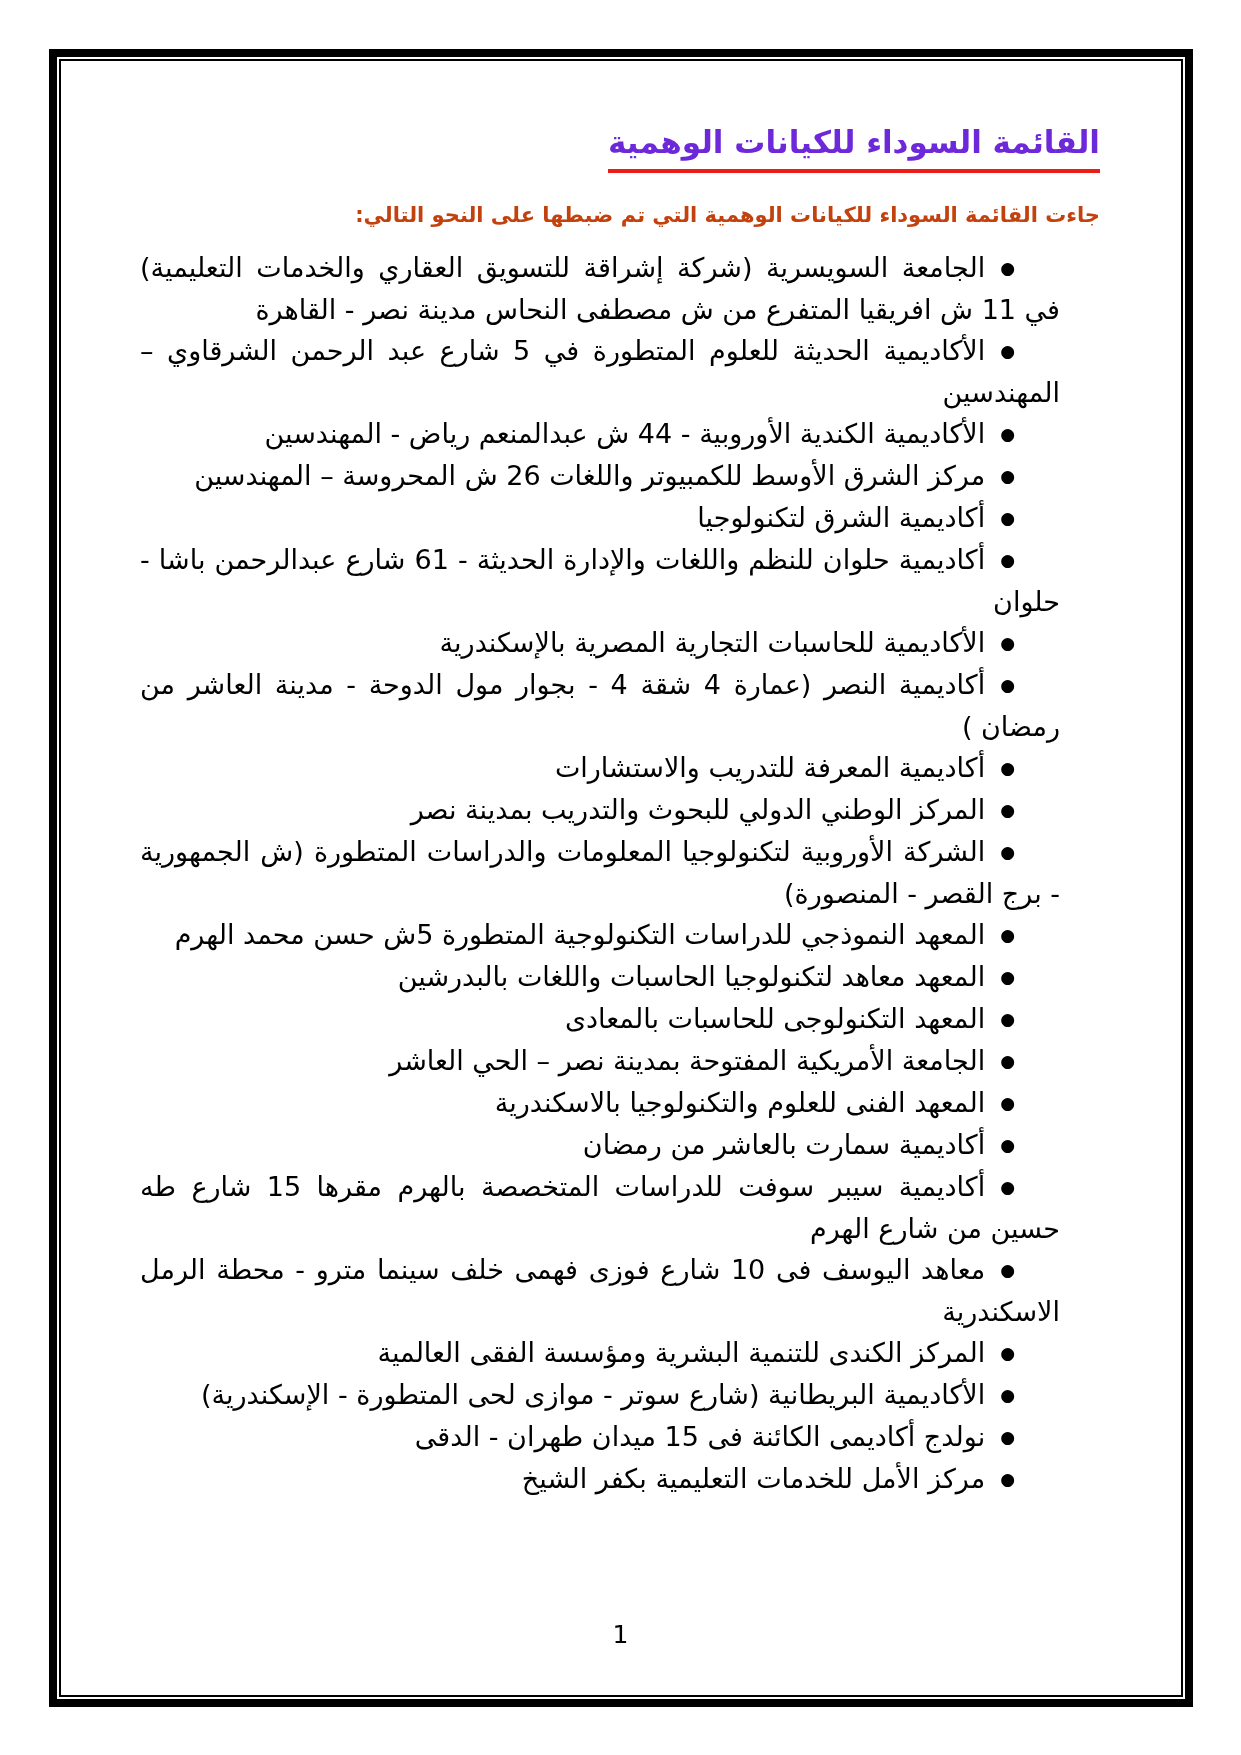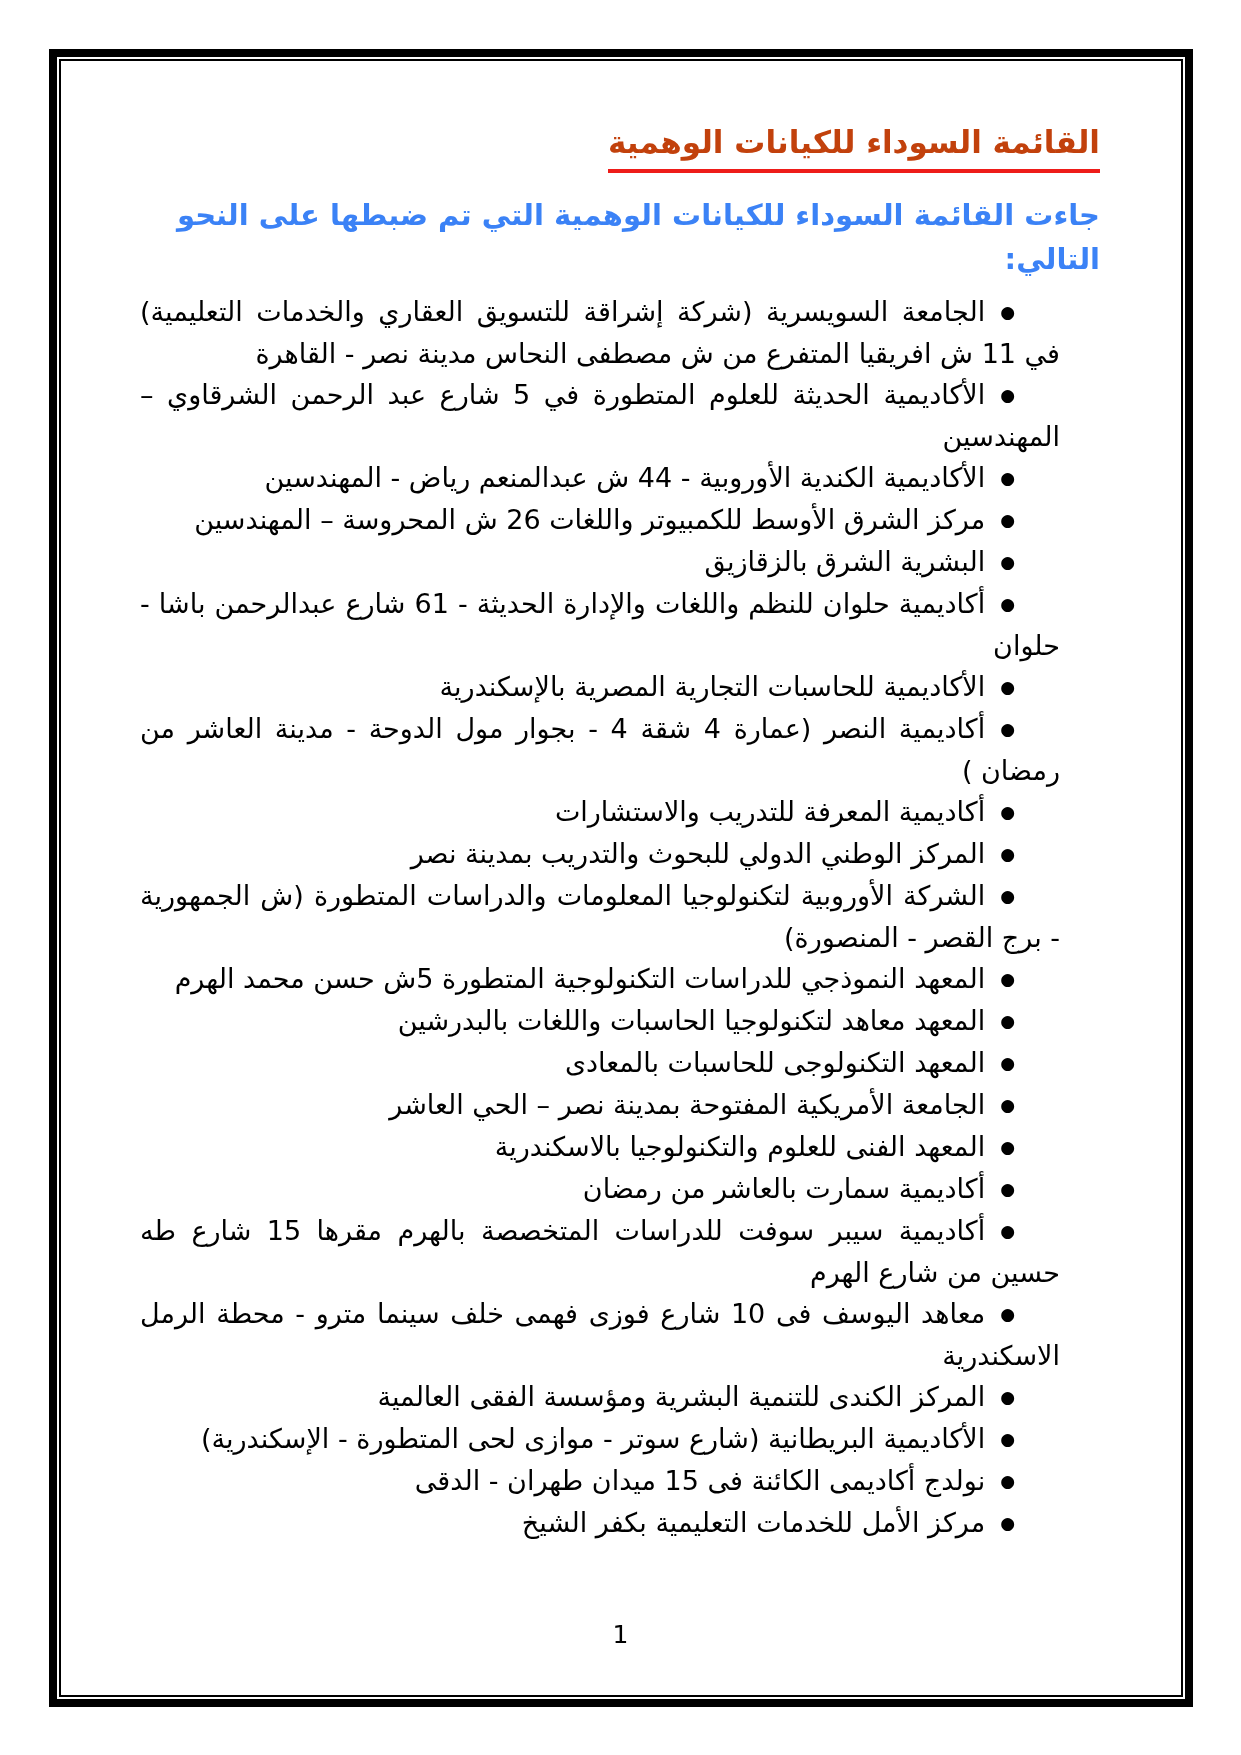--- a/index.html
+++ b/index.html
@@ -41,25 +41,25 @@
   .doc-title {
     width: fit-content;
     font-size: 31px;
     font-weight: bold;
     line-height: 40px;
     border-bottom: 4px solid;
     padding-bottom: 7px;
     margin: 0 0 20px 0;
   }
   .intro {
-    font-size: 29px;
+    font-size: 21px;
     font-weight: bold;
     line-height: 44px;
     margin: 0 0 10px 0;
-    color: #3b82f6;
+    color: #c2410c;
   }
   ul.blacklist {
     list-style: none;
     margin: 0 40px 16px 0;   
     padding: 0;
   }
   ul.blacklist li {
     font-size: 27px;
     line-height: 41px;
     text-indent: 45px;     
@@ -87,30 +87,30 @@
   }
 </style>
 </head>
 <body>
 
 <div class="page-frame">
   <div class="page-frame-inner"></div>
 </div>
 
 <div class="content">
-  <h1 class="doc-title" style="color: #c2410c; border-bottom-color: rgb(238, 28, 25);">القائمة السوداء للكيانات الوهمية</h1>
+  <h1 class="doc-title" style="color: #6d28d9; border-bottom-color: rgb(238, 28, 25);">القائمة السوداء للكيانات الوهمية</h1>
 
   <p class="intro">جاءت القائمة السوداء للكيانات الوهمية التي تم ضبطها على النحو التالي:</p>
 
   <ul class="blacklist" id="blacklist">
       <li><span class="bullet">●</span><span>الجامعة السويسرية (شركة إشراقة للتسويق العقاري والخدمات التعليمية) في 11 ش افريقيا المتفرع من ش مصطفى النحاس مدينة نصر - القاهرة</span></li>
       <li><span class="bullet">●</span><span>الأكاديمية الحديثة للعلوم المتطورة في 5 شارع عبد الرحمن الشرقاوي – المهندسين</span></li>
       <li><span class="bullet">●</span><span>الأكاديمية الكندية الأوروبية - 44 ش عبدالمنعم رياض - المهندسين</span></li>
       <li><span class="bullet">●</span><span>مركز الشرق الأوسط للكمبيوتر واللغات 26 ش المحروسة – المهندسين</span></li>
-      <li><span class="bullet">●</span><span>البشرية الشرق بالزقازيق</span></li>
+      <li><span class="bullet">●</span><span>أكاديمية الشرق لتكنولوجيا</span></li>
       <li><span class="bullet">●</span><span>أكاديمية حلوان للنظم واللغات والإدارة الحديثة - 61 شارع عبدالرحمن باشا - حلوان</span></li>
       <li><span class="bullet">●</span><span>الأكاديمية للحاسبات التجارية المصرية بالإسكندرية</span></li>
       <li><span class="bullet">●</span><span>أكاديمية النصر (عمارة 4 شقة 4 - بجوار مول الدوحة - مدينة العاشر من رمضان )</span></li>
       <li><span class="bullet">●</span><span>أكاديمية المعرفة للتدريب والاستشارات</span></li>
       <li><span class="bullet">●</span><span>المركز الوطني الدولي للبحوث والتدريب بمدينة نصر</span></li>
       <li><span class="bullet">●</span><span>الشركة الأوروبية لتكنولوجيا المعلومات والدراسات المتطورة (ش الجمهورية - برج القصر - المنصورة)</span></li>
       <li><span class="bullet">●</span><span>المعهد النموذجي للدراسات التكنولوجية المتطورة 5ش حسن محمد الهرم</span></li>
       <li><span class="bullet">●</span><span>المعهد معاهد لتكنولوجيا الحاسبات واللغات بالبدرشين</span></li>
       <li><span class="bullet">●</span><span>المعهد التكنولوجى للحاسبات بالمعادى</span></li>
       <li><span class="bullet">●</span><span>الجامعة الأمريكية المفتوحة بمدينة نصر – الحي العاشر</span></li>

